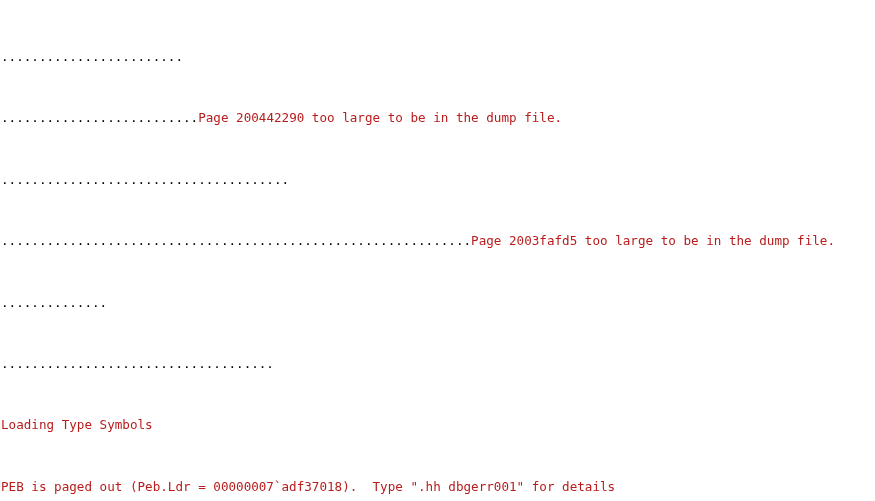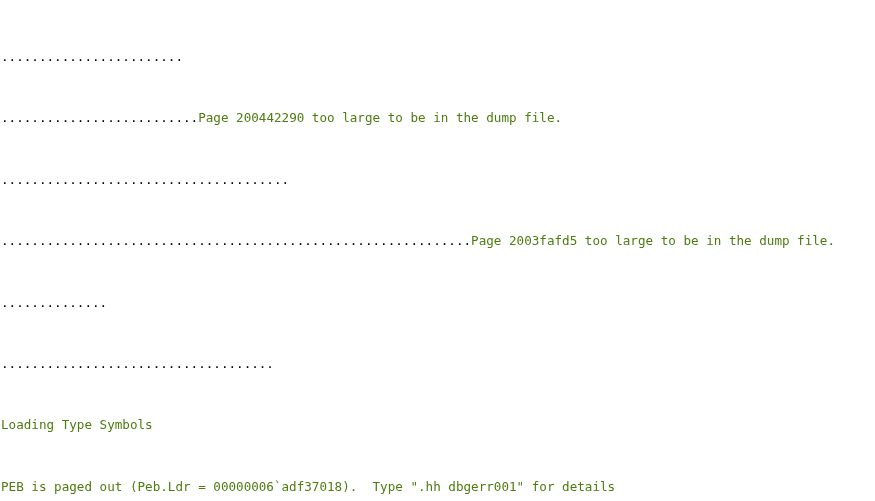--- a/index.html
+++ b/index.html
@@ -25,21 +25,21 @@
     color: #000000;
     letter-spacing: 0px;
     background: #ffffff;
   }
   .line {
     white-space: pre;
     height: 15.35px;
     display: block;
   }
   
-  .plain      { color: #4d7c0f; }
+  .plain      { color: #b91c1c; }
   .dots       { color: #000000; }
 </style>
 </head>
 <body>
 
 <div id="console">
 
   <span class="line"><span class="dots">........................</span></span>
 
   <span class="line"><span class="dots">..........................</span><span class="plain">Page 200442290 too large to be in the dump file.</span></span>
@@ -47,21 +47,21 @@
   <span class="line"><span class="dots">......................................</span></span>
 
   <span class="line"><span class="dots">..............................................................</span><span class="plain">Page 2003fafd5 too large to be in the dump file.</span></span>
 
   <span class="line"><span class="dots">..............</span></span>
 
   <span class="line"><span class="dots">....................................</span></span>
 
   <span class="line"><span class="plain">Loading Type Symbols</span></span>
 
-  <span class="line"><span class="plain">PEB is paged out (Peb.Ldr = 00000006`adf37018).  Type ".hh dbgerr001" for details</span></span>
+  <span class="line"><span class="plain">PEB is paged out (Peb.Ldr = 00000007`adf37018).  Type ".hh dbgerr001" for details</span></span>
 
   
 
   
 
   
 
   
 
   

